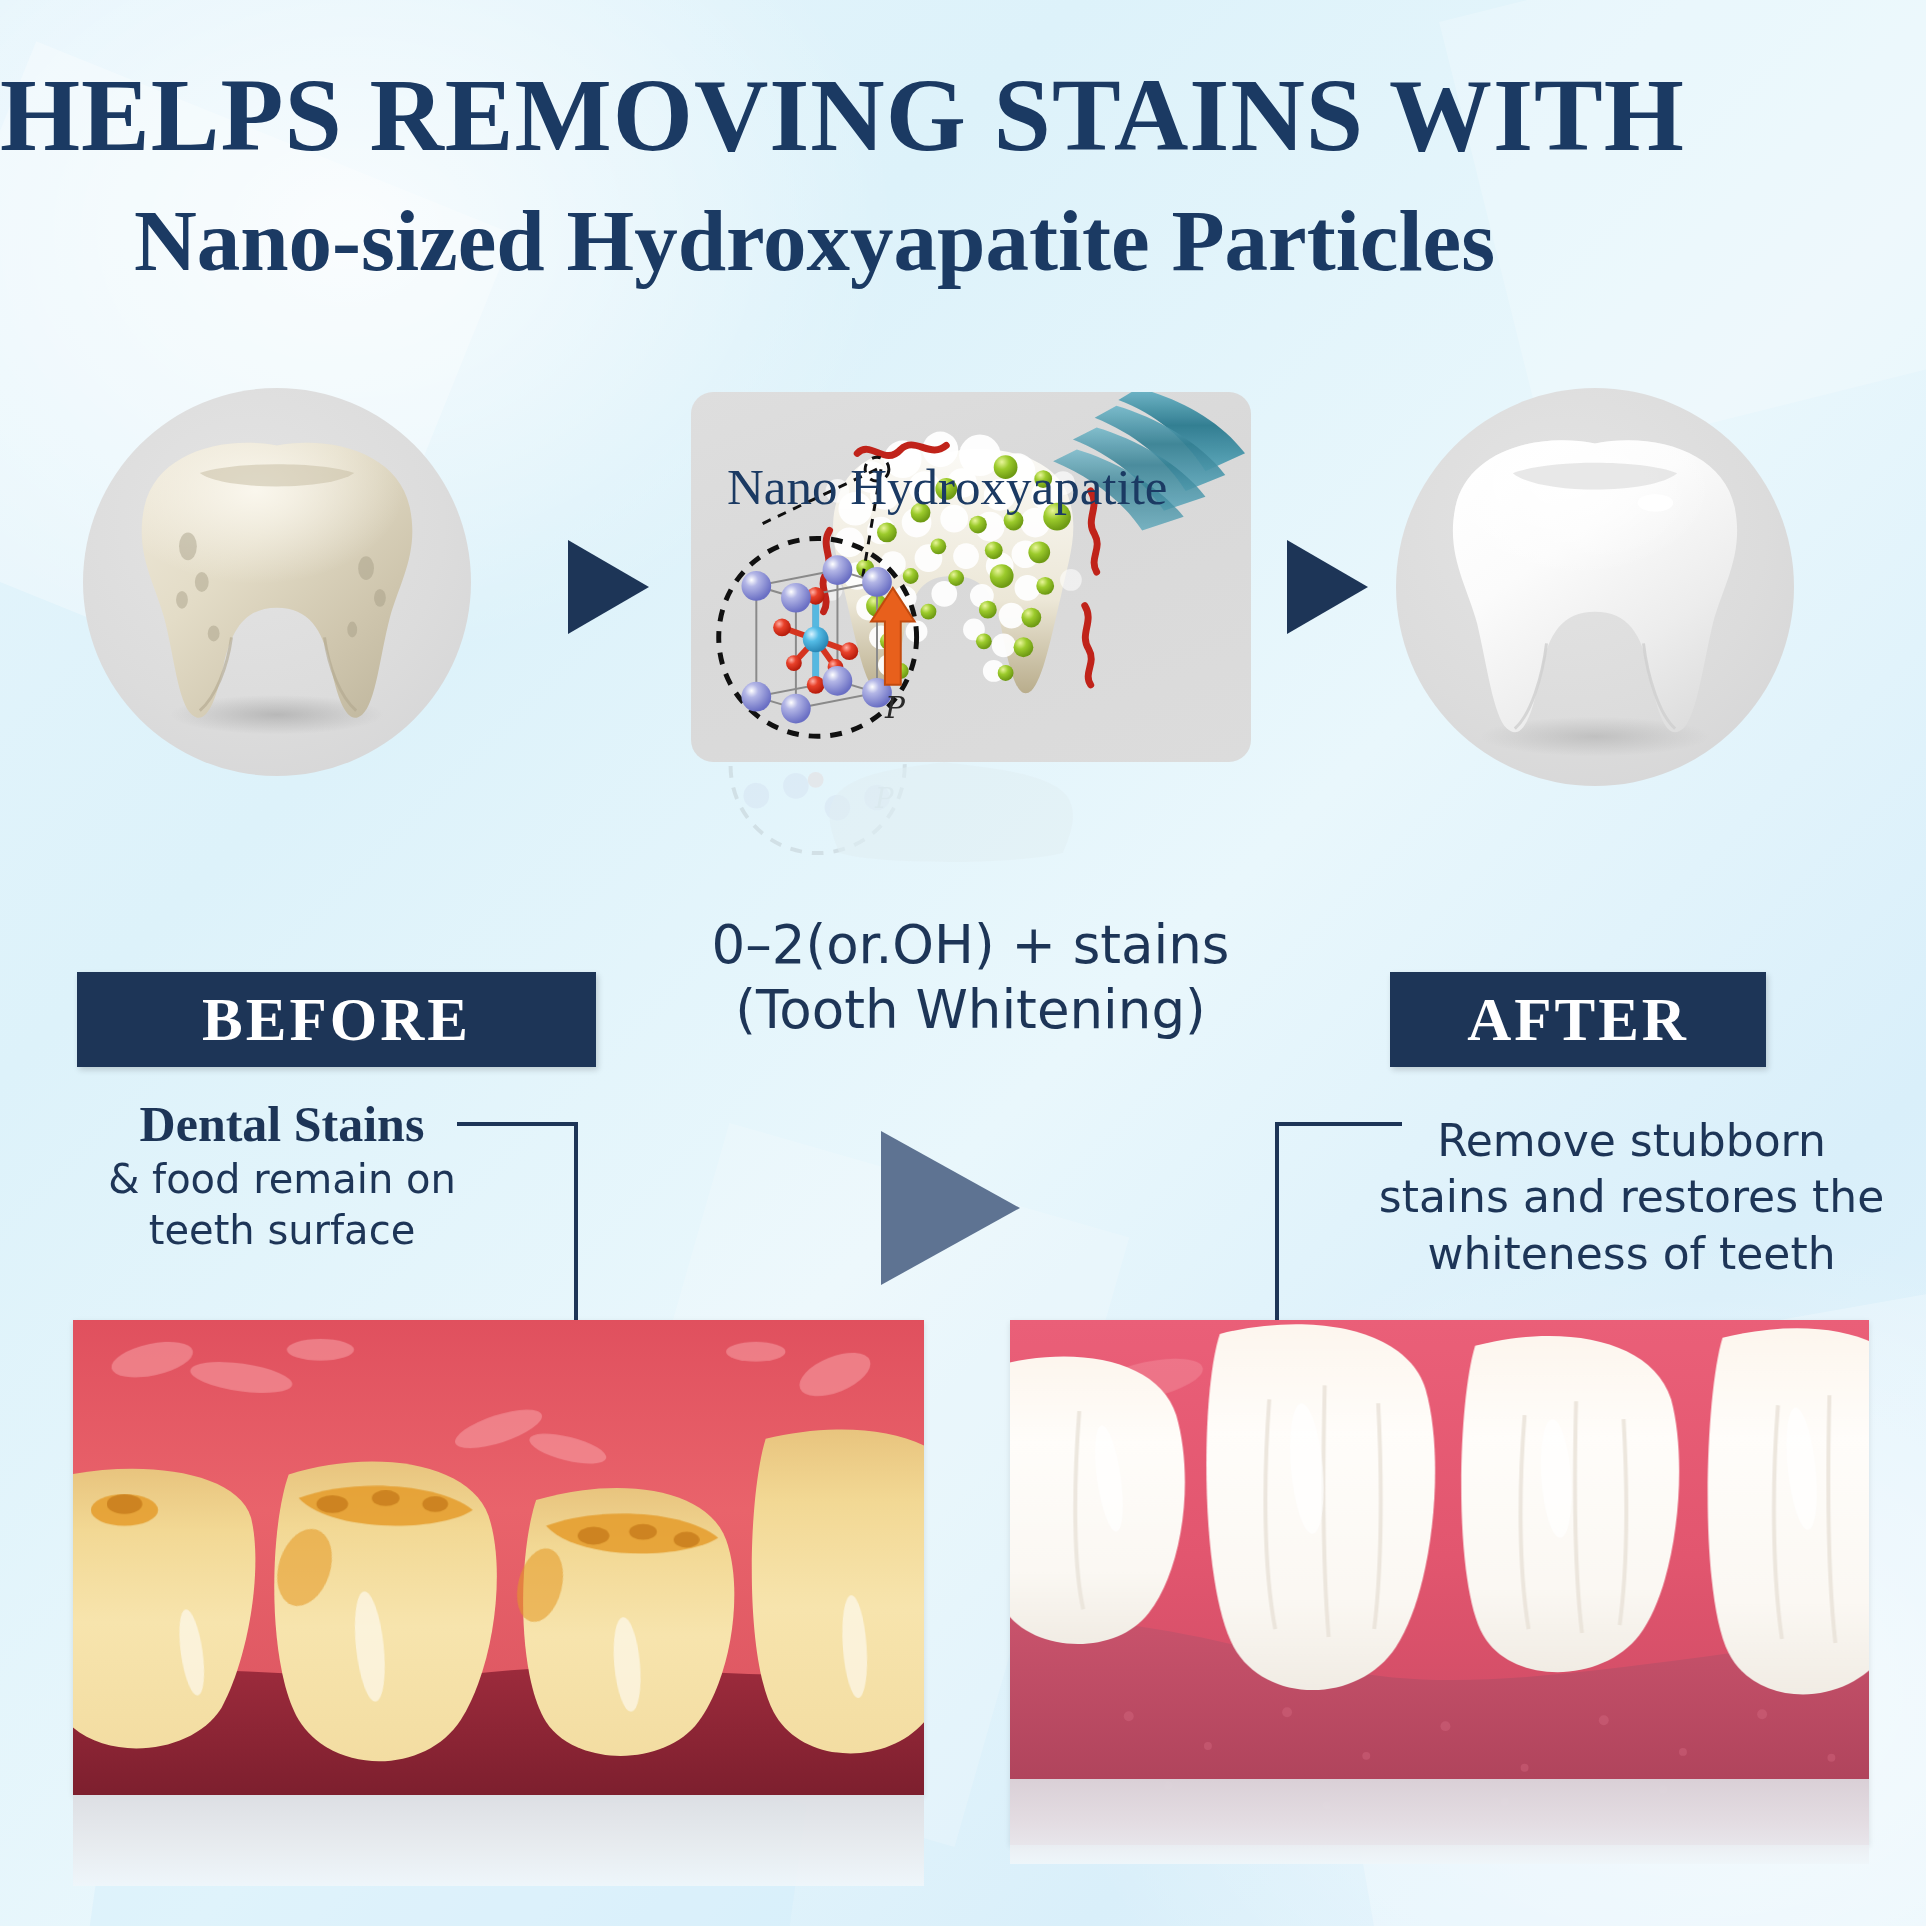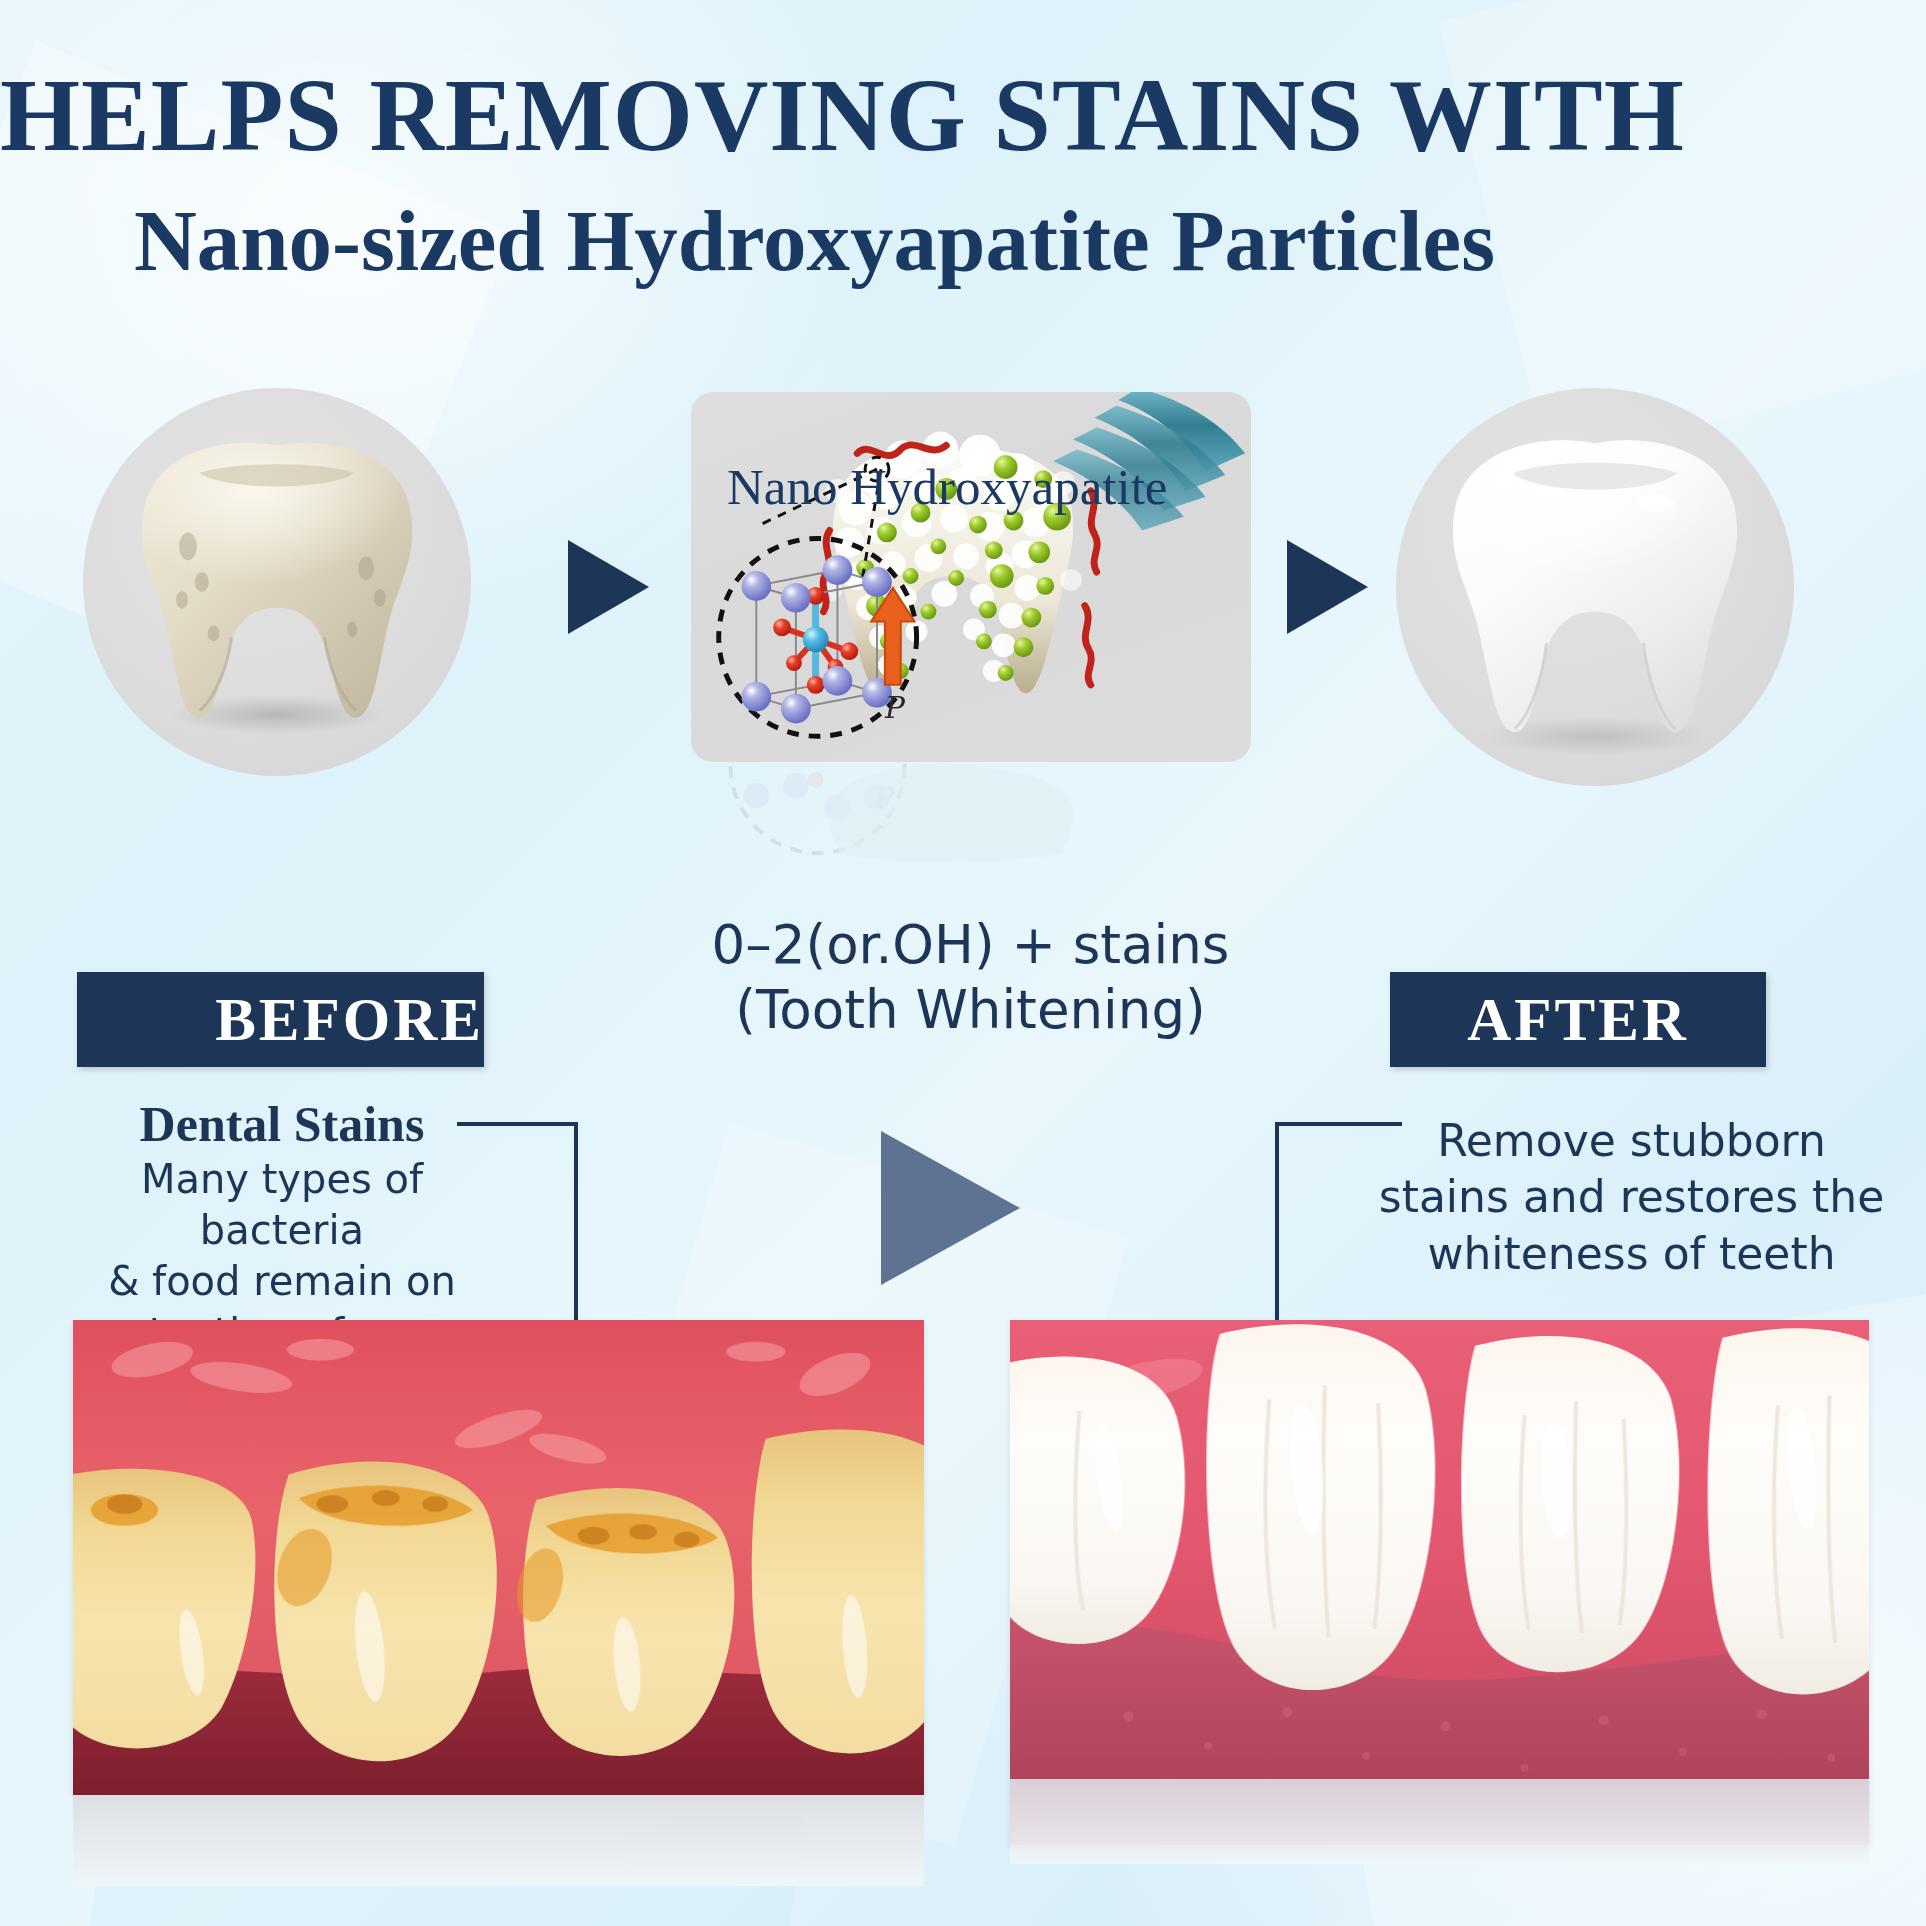--- a/index.html
+++ b/index.html
@@ -139,21 +139,21 @@
     color: #ffffff;
     display: flex;
     align-items: center;
     justify-content: center;
     font-family: "Liberation Serif", serif;
     font-weight: bold;
     font-size: 61px;
     letter-spacing: 3px;
     box-shadow: 2px 3px 6px rgba(0,0,0,0.16);
   }
-  .banner-before { left: 77px;  top: 972px; width: 407px; justify-content: flex-end; }
+  .banner-before { left: 77px;  top: 972px; width: 519px; }
   .banner-after  { left: 1390px; top: 972px; width: 376px; }
 
   
   .callout-left {
     position: absolute;
     left: 59px; top: 1097px;
     width: 446px;
     text-align: center;
     color: #1d3557;
   }
@@ -521,21 +521,20 @@
   <div class="banner banner-before">
     <span>BEFORE</span>
   </div>
   <div class="banner banner-after">
     <span>AFTER</span>
   </div>
 
   <div class="callout-left">
     <div class="headline">Dental Stains</div>
     <div class="body">
-      <div>Many types of bacteria</div>
       <div>&amp; food remain on</div>
       <div>teeth surface</div>
     </div>
   </div>
 
   <div class="callout-right">
     <div>Remove stubborn</div>
     <div>stains and restores the</div>
     <div>whiteness of teeth</div>
   </div>

